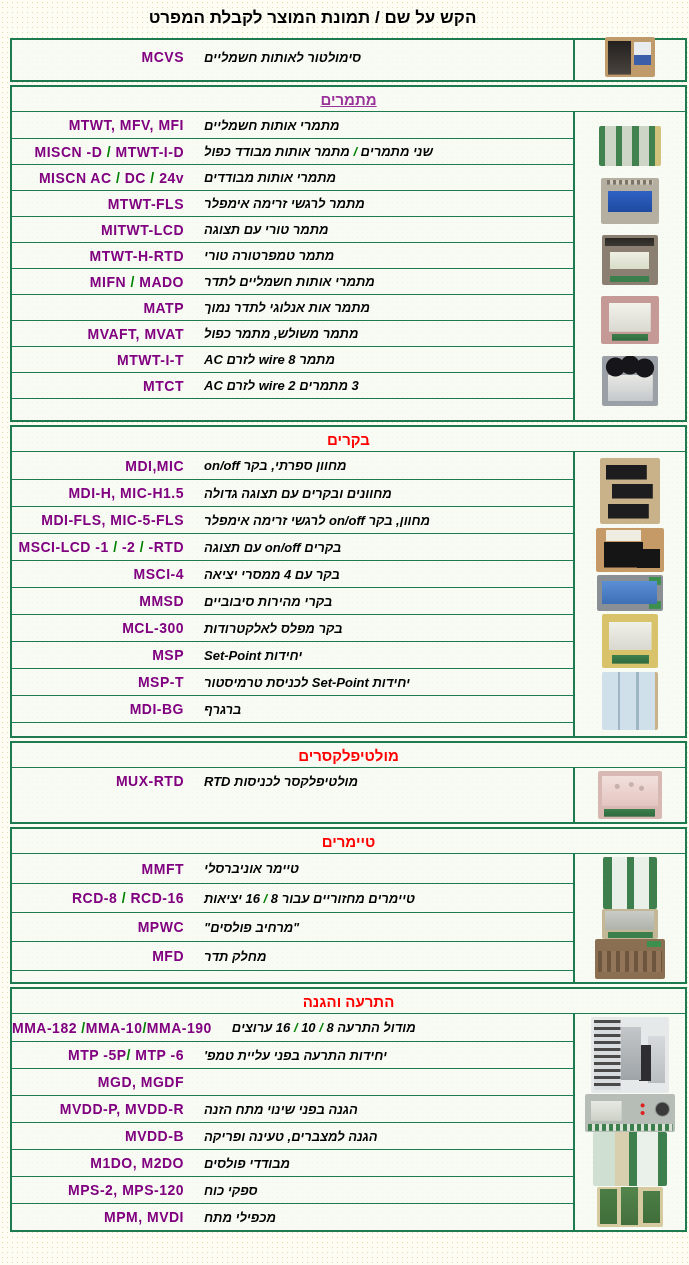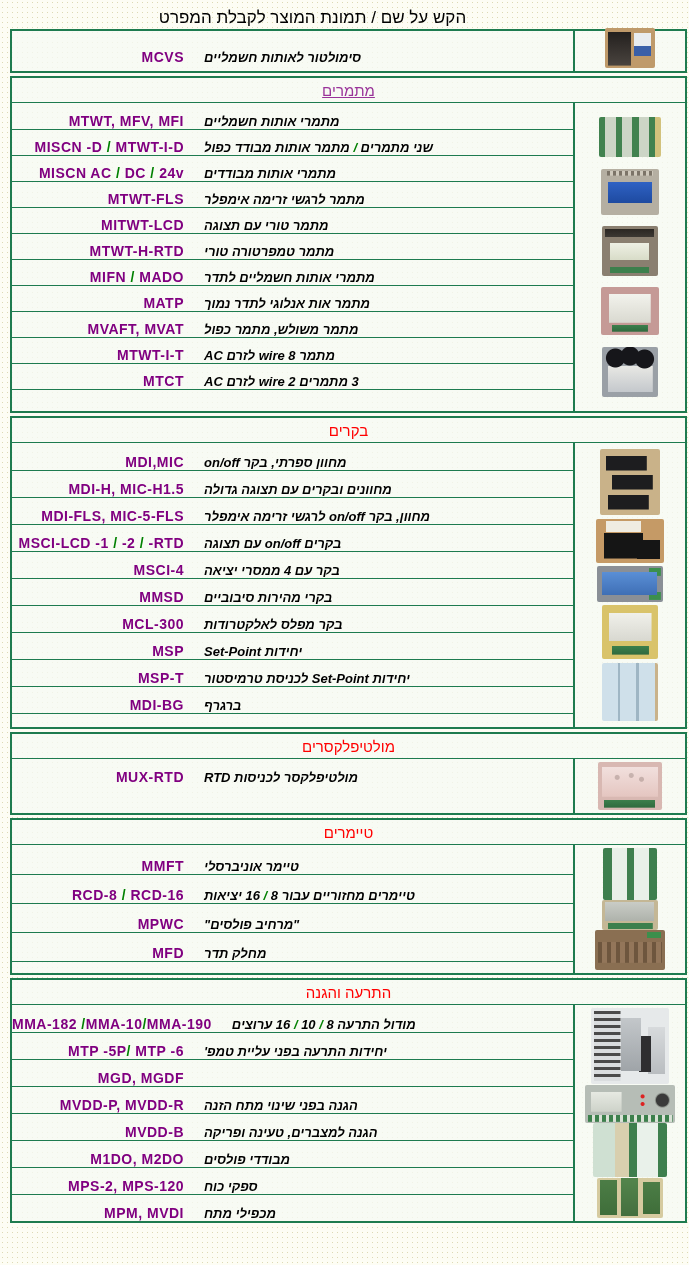--- a/index.html
+++ b/index.html
@@ -17,40 +17,40 @@
   body{
     height:1265px;overflow:hidden;
     background-color:var(--page-bg);
     background-image:radial-gradient(#ddd9b4 0.8px,transparent 1px);
     background-size:5px 5px;
     font-family:"Liberation Sans","DejaVu Sans",sans-serif;
     color:var(--text);
   }
   .title{
     direction:rtl;text-align:center;
-    font-size:17px;font-weight:normal;
-    padding:8px 64px 1px 0;
+    font-size:17px;font-weight:bold;
+    padding:8px 64px 10px 0;
   }
   #tables{margin:0 2px 0 10px;width:677px}
   .section{
     border:2px solid var(--border);
     background:var(--cell-bg);
     margin-bottom:3px;
   }
   .header-row{
     min-height:25px;display:flex;align-items:center;justify-content:center;
     border-bottom:1px solid var(--border);
   }
-  .header-label{direction:rtl;font-size:15px;font-weight:normal;text-decoration:none}
+  .header-label{direction:rtl;font-size:15px;font-weight:bold;text-decoration:none}
   .header-label.red{color:var(--section-header)}
   .header-label.link{color:var(--transducers-link);text-decoration:underline;cursor:pointer}
   .section:first-child .header-row{display:none}
   .body{display:flex}
   .rows{flex:1 1 auto;min-width:0}
-  .row{display:flex;align-items:flex-end;min-height:26px}
+  .row{display:flex;align-items:center;min-height:26px}
   .row + .row{border-top:1px solid var(--border)}
   .sec-simulator .row{min-height:34px}
   .sec-controllers .row{min-height:27px}
   .sec-timers .row{min-height:29px}
   .sec-alarm .row{min-height:27px}
   .row.spacer{min-height:22px}
   .sec-controllers .row.spacer{min-height:14px}
   .sec-timers .row.spacer{min-height:12px}
   .code{
     flex:0 0 172px;direction:ltr;text-align:right;

